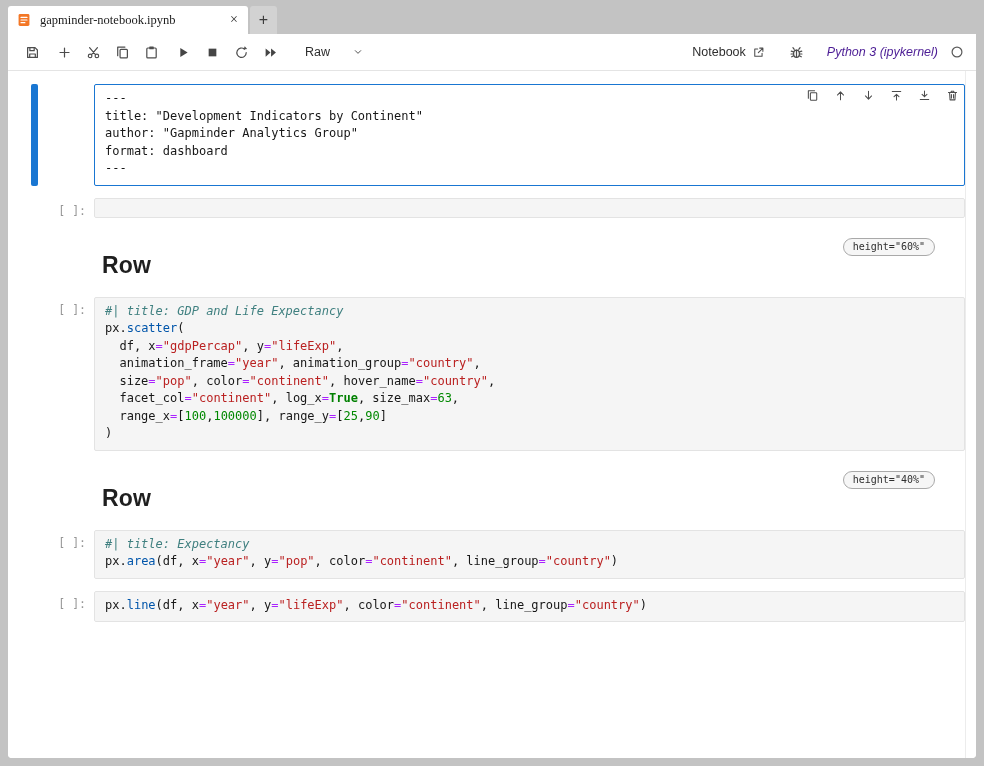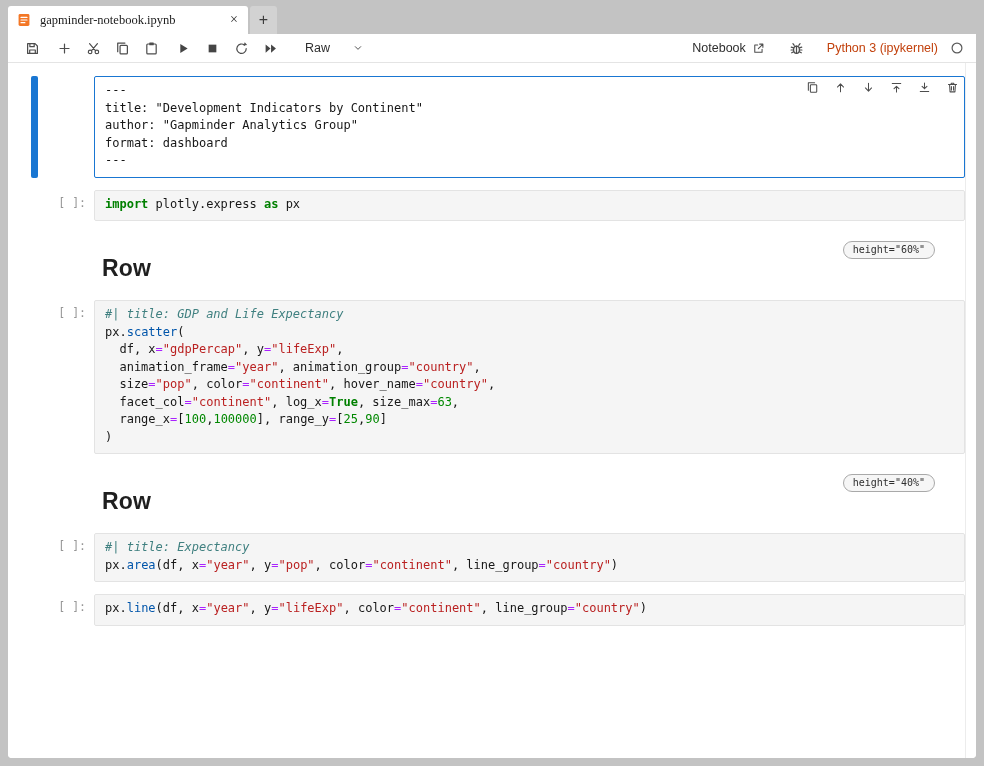--- a/index.html
+++ b/index.html
@@ -31,38 +31,38 @@
 
   
   .window-body {
     position: absolute; top: 34px; left: 8px; right: 8px; bottom: 8px;
     background: #ffffff; border-radius: 0 0 4px 4px; overflow: hidden;
     display: flex; flex-direction: column;
   }
 
   
   .toolbar {
-    height: 29px; flex: none; display: flex; align-items: center;
+    height: 37px; flex: none; display: flex; align-items: center;
     padding: 0 12px 0 10px; border-bottom: 1px solid #e4e4e4; background: #fff;
   }
   .tb {
     width: 29px; height: 24px; display: flex; align-items: center; justify-content: center;
     background: none; border: none; cursor: pointer;
   }
   .tb svg, .ct-btn svg, .icon-inline svg { display: block; }
   .stroke-ic { stroke: #4d4d4d; fill: none; stroke-width: 1.3; stroke-linecap: round; stroke-linejoin: round; }
   .group-gap { width: 3px; }
   .celltype {
     display: flex; align-items: center; gap: 22px; margin-left: 14px;
     padding: 2px 6px; font-size: 12.5px; color: #2e2e2e; cursor: pointer;
   }
   .toolbar-right { margin-left: auto; display: flex; align-items: center; }
   .nb-mode { display: flex; align-items: center; gap: 6px; font-size: 12.5px; color: #2e2e2e; cursor: pointer; }
   .debug-btn { margin-left: 17px; }
-  .kernel-name { margin-left: 16px; font-size: 12.5px; color: #c2410c; cursor: pointer; }
+  .kernel-name { margin-left: 16px; font-size: 12.5px; color: #4c1d95; cursor: pointer; font-style: italic; }
   .kernel-status { margin-left: 12px; display: flex; align-items: center; cursor: pointer; }
 
   
   .notebook { flex: 1; position: relative; overflow: hidden; padding-top: 13px; background: #fff; }
   .scroll-gutter { position: absolute; top: 0; bottom: 0; right: 10px; width: 1px; background: #ececec; }
 
   .cell { display: flex; margin-bottom: 12px; padding-left: 23px; }
   .collapser { width: 7px; flex: none; border-radius: 2px; background: transparent; cursor: pointer; }
   .cell.selected .collapser { background: #1976d2; }
   .prompt {
@@ -264,21 +264,20 @@
           </button>
         </div>
       </div>
     </div>
 
     <div class="cell">
       <div class="collapser"></div>
       <div class="prompt">[ ]:</div>
       <div class="editor">
         <div class="code">
-            <div class="code-line"><span class="tok-k">import</span><span class="tok-p"> plotly.express </span><span class="tok-k">as</span><span class="tok-p"> px</span></div>
           </div>
       </div>
     </div>
 
     <div class="cell md">
       <div class="collapser"></div>
       <div class="prompt"></div>
       <div class="md-body">
         <h2 class="md-heading">Row</h2>
         <span class="md-badge">height="60%"</span>

